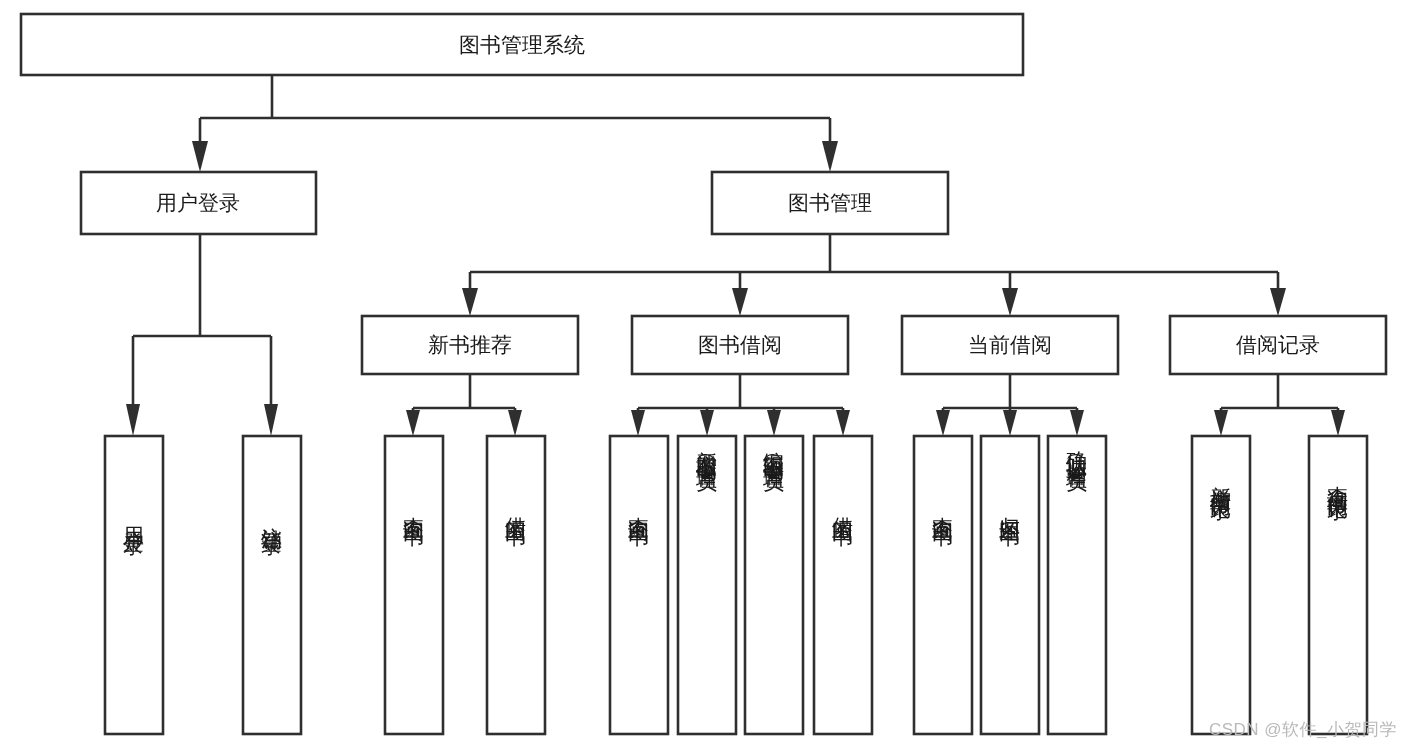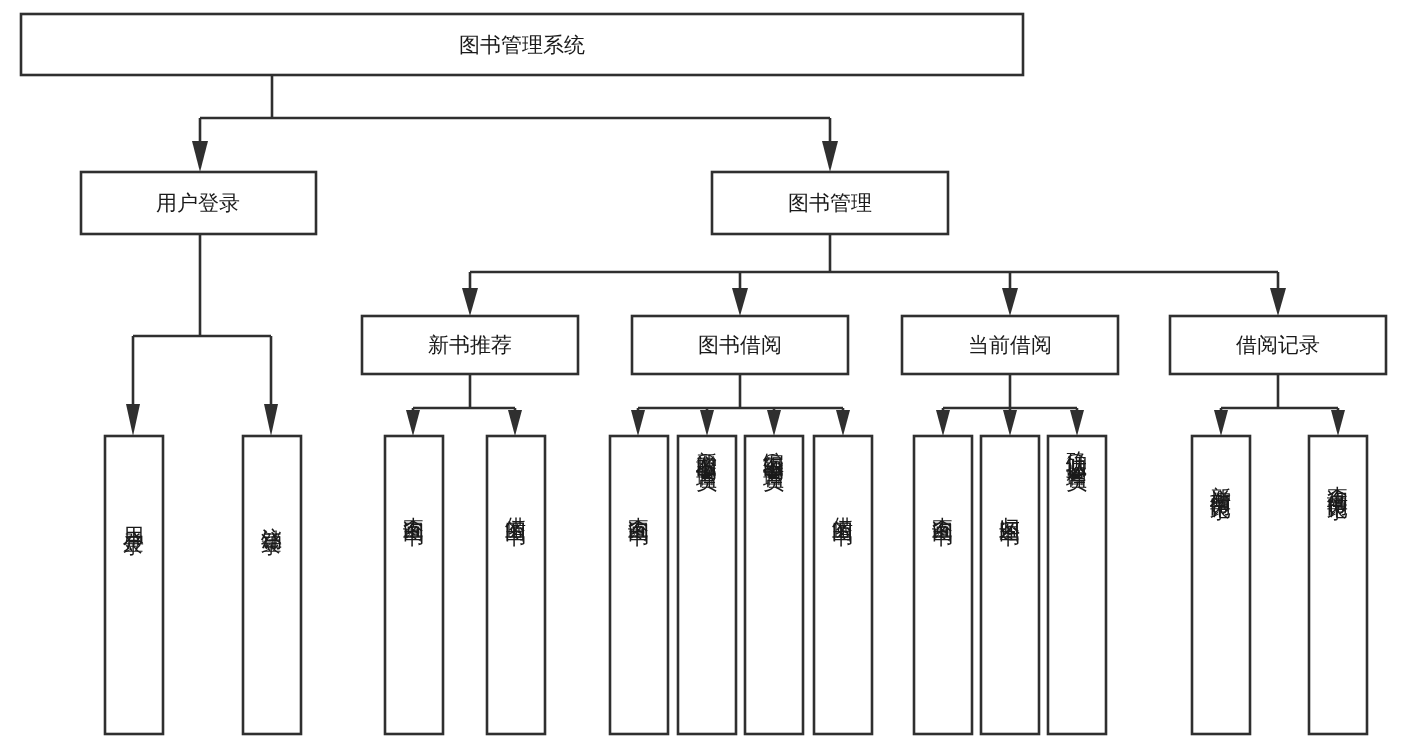--- a/index.html
+++ b/index.html
@@ -230,14 +230,15 @@
       <rect class="node-box" x="1192" y="436" width="58" height="298"></rect>
       <text class="node-label-v" x="1221" y="478" text-anchor="middle">新增借阅记录</text>
     </g>
     <g>
       <rect class="node-box" x="1309" y="436" width="58" height="298"></rect>
       <text class="node-label-v" x="1338" y="478" text-anchor="middle">查询借阅记录</text>
     </g>
 
   </svg>
 
+  <div class="watermark">CSDN @软件_小贺同学</div>
 
 </div>
 
 </body></html>

